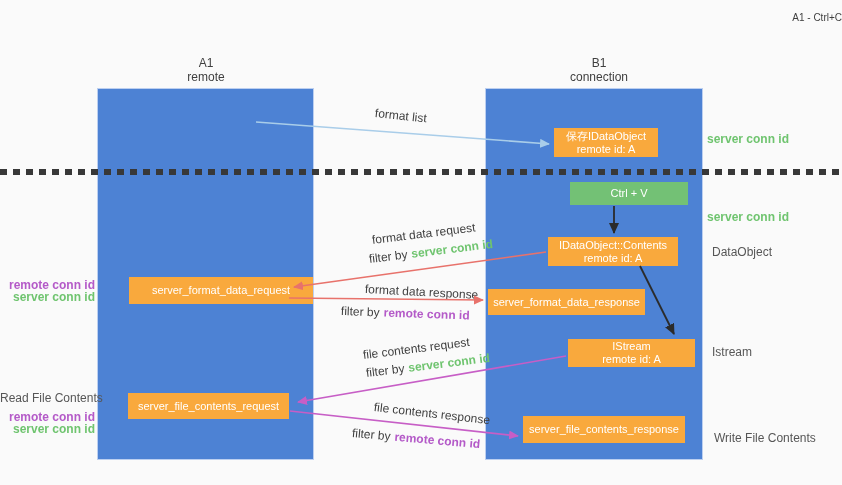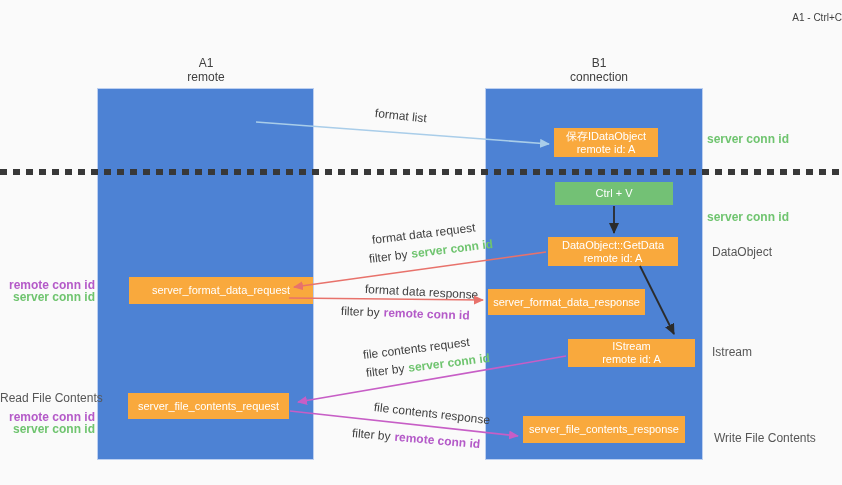--- a/index.html
+++ b/index.html
@@ -69,26 +69,26 @@
   <div class="lane-panel" style="left:485px; width:218px;"></div>
 
   <div class="divider"></div>
 
 
   <div class="node orange-node" style="left:554px; top:128px; width:104px; height:29px;">
     <span>保存IDataObject</span>
     <span>remote id: A</span>
   </div>
 
-  <div class="node green-node" style="left:555px; top:182px; width:118px; height:23px;">
+  <div class="node green-node" style="left:570px; top:182px; width:118px; height:23px;">
     <span>Ctrl + V</span>
   </div>
 
   <div class="node orange-node" style="left:548px; top:237px; width:130px; height:29px;">
-    <span>DataObject::GetData</span>
+    <span>IDataObject::Contents</span>
     <span>remote id: A</span>
   </div>
 
   <div class="node orange-node" style="left:129px; top:277px; width:184px; height:27px;">
     <span>server_format_data_request</span>
   </div>
 
   <div class="node orange-node" style="left:488px; top:289px; width:157px; height:26px;">
     <span>server_format_data_response</span>
   </div>

